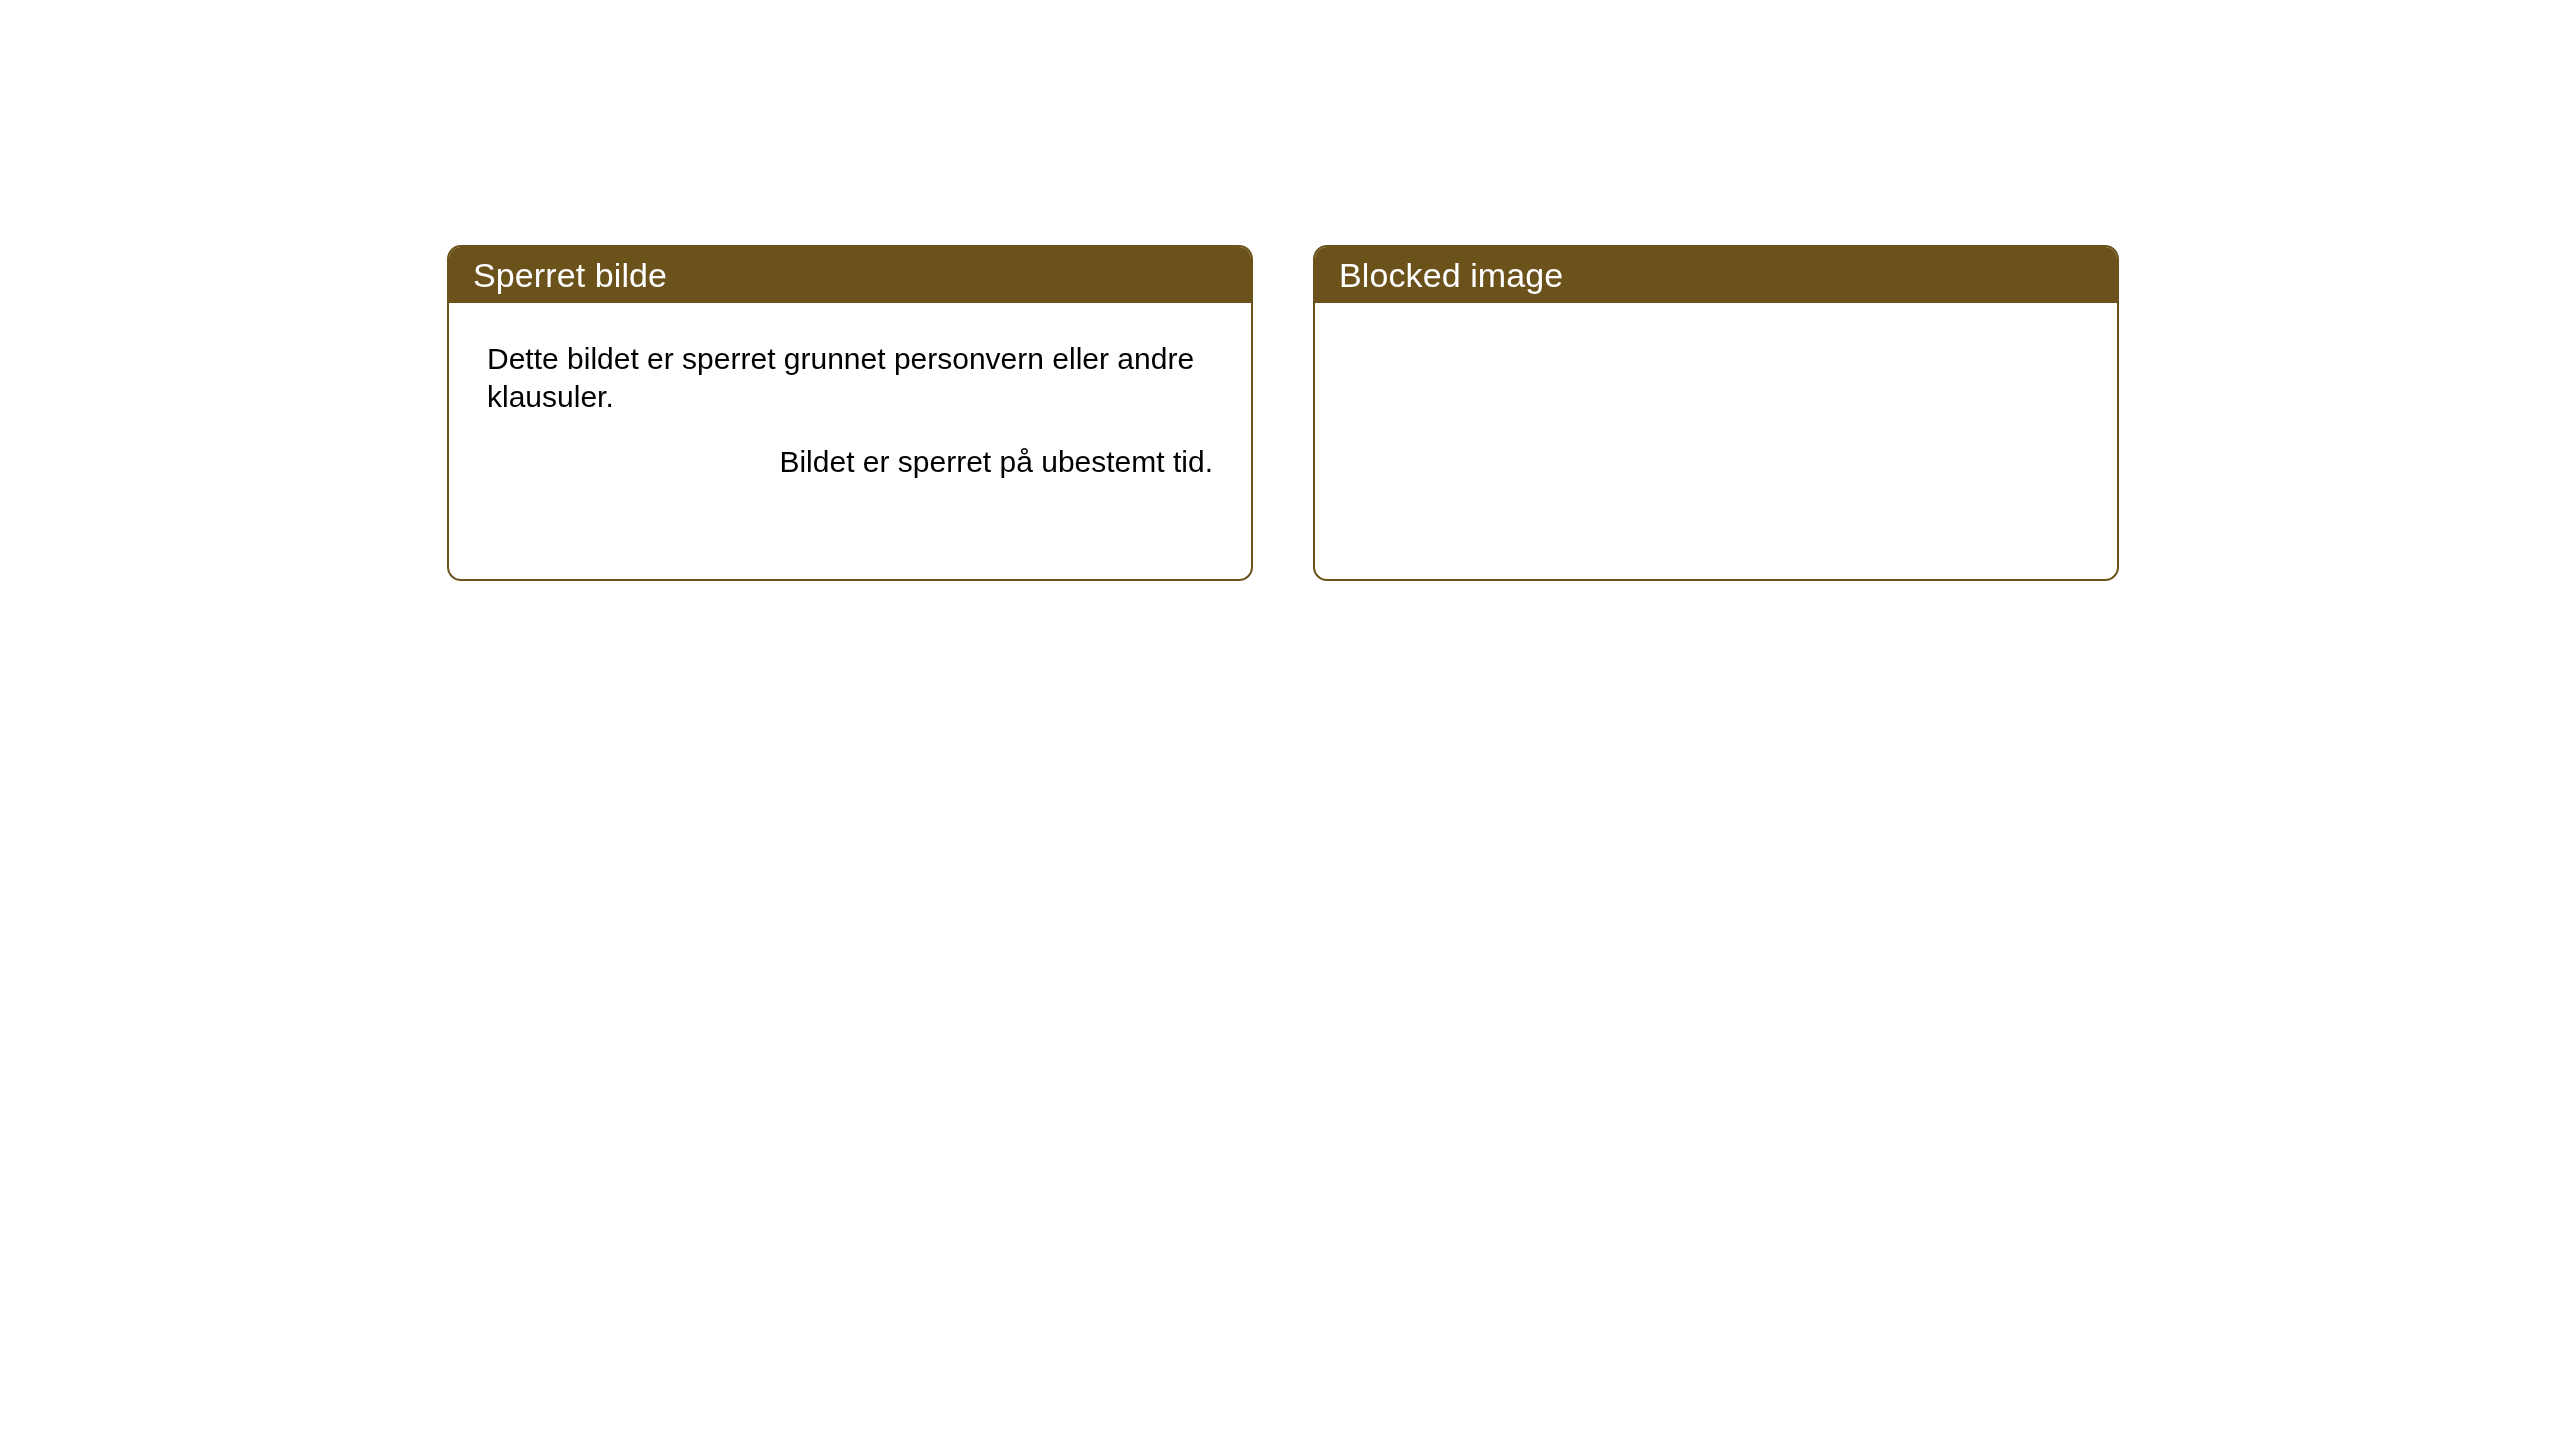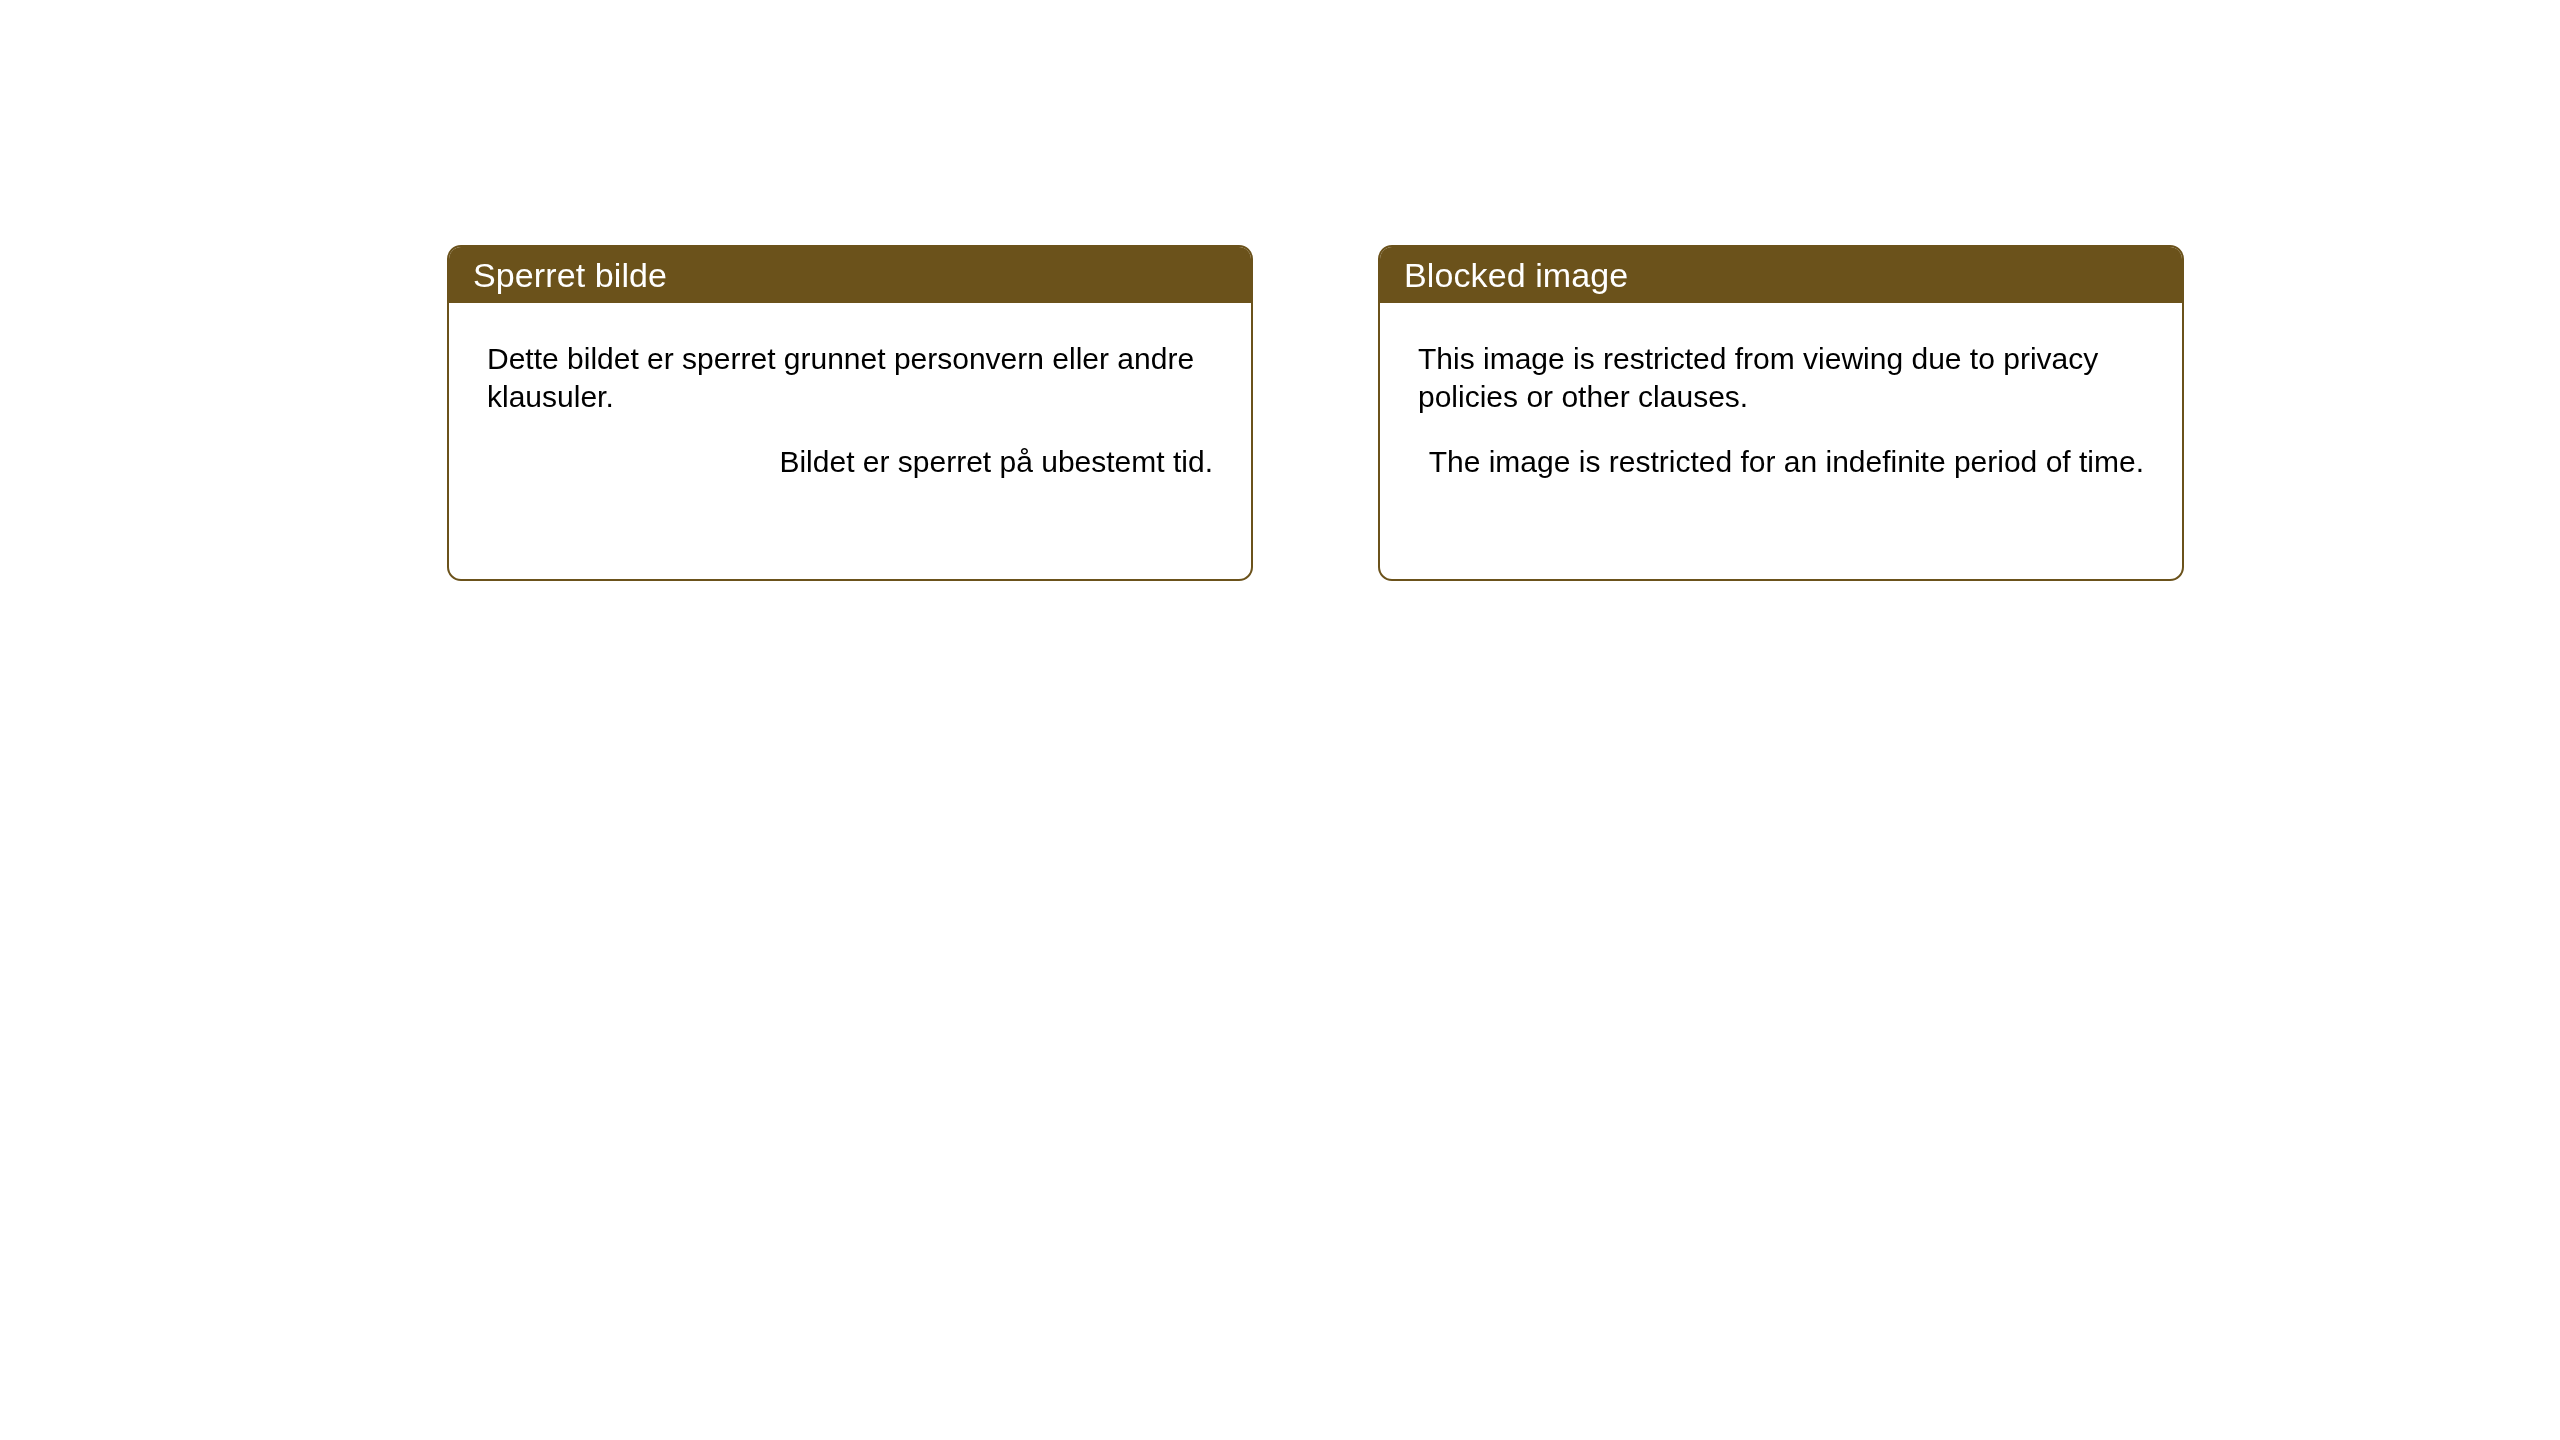--- a/index.html
+++ b/index.html
@@ -28,21 +28,21 @@
     box-sizing: border-box;
     width: 806px;
     height: 336px;
     background: #ffffff;
     border: 2px solid #6b521b;
     border-radius: 14px;
     overflow: hidden;
   }
 
   #card-no  { left: 447px; top: 245px; }
-  #card-en  { left: 1378px; top: 245px; }
+  #card-en  { left: 1313px; top: 245px; }
 
   .card-header {
     box-sizing: border-box;
     height: 56px;
     background: #6b521b;
     display: flex;
     align-items: center;
     padding: 0 0 0 24px;
   }
 
@@ -87,19 +87,15 @@
     <div class="card-body">
       <p class="body-paragraph">Dette bildet er sperret grunnet personvern eller andre klausuler.</p>
       <p class="body-paragraph">Bildet er sperret på ubestemt tid.</p>
     </div>
   </section>
 
   <section class="notice-card" id="card-en">
     <header class="card-header">
       <span class="card-title">Blocked image</span>
     </header>
-    <div class="card-body">
-      <p class="body-paragraph">This image is restricted from viewing due to privacy policies or other clauses.</p>
-      <p class="body-paragraph">The image is restricted for an indefinite period of time.</p>
-    </div>
   </section>
 
 </div>
 
 </body></html>

